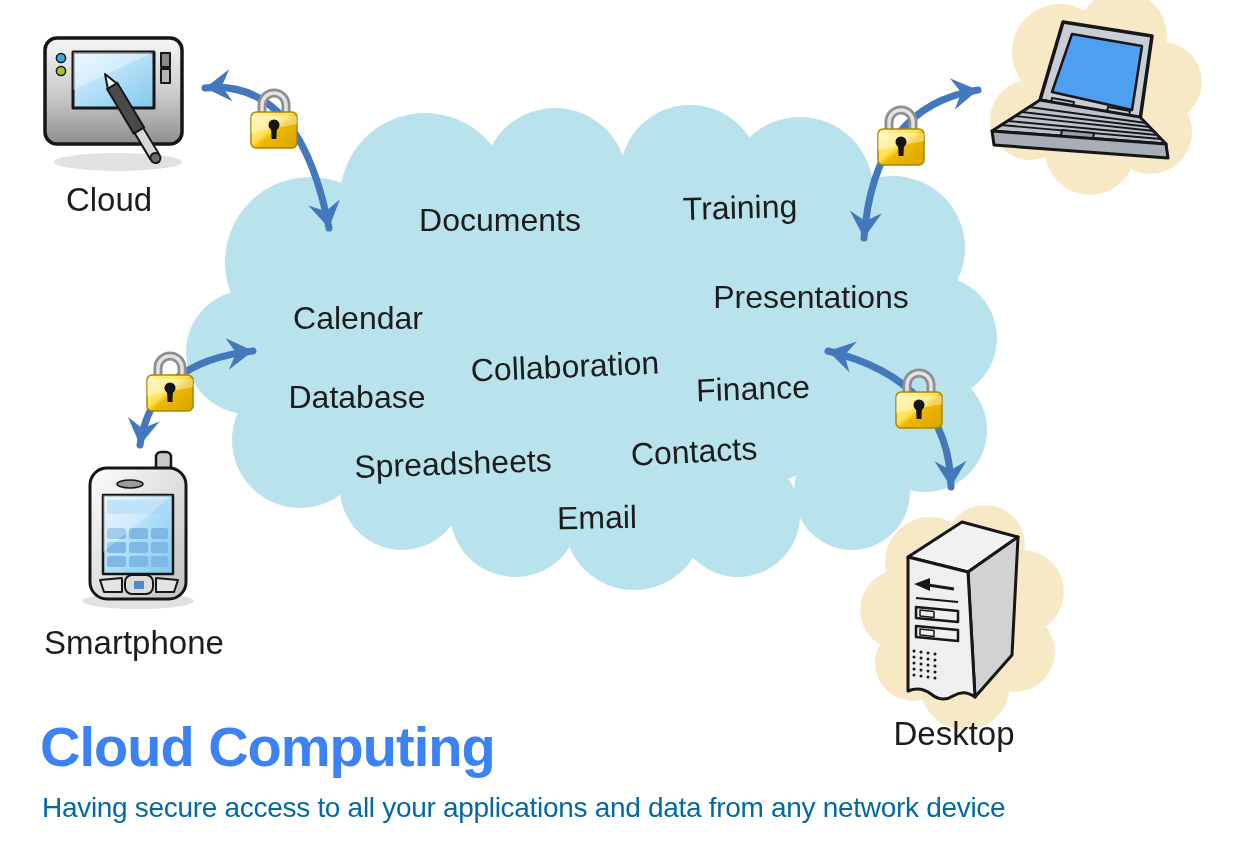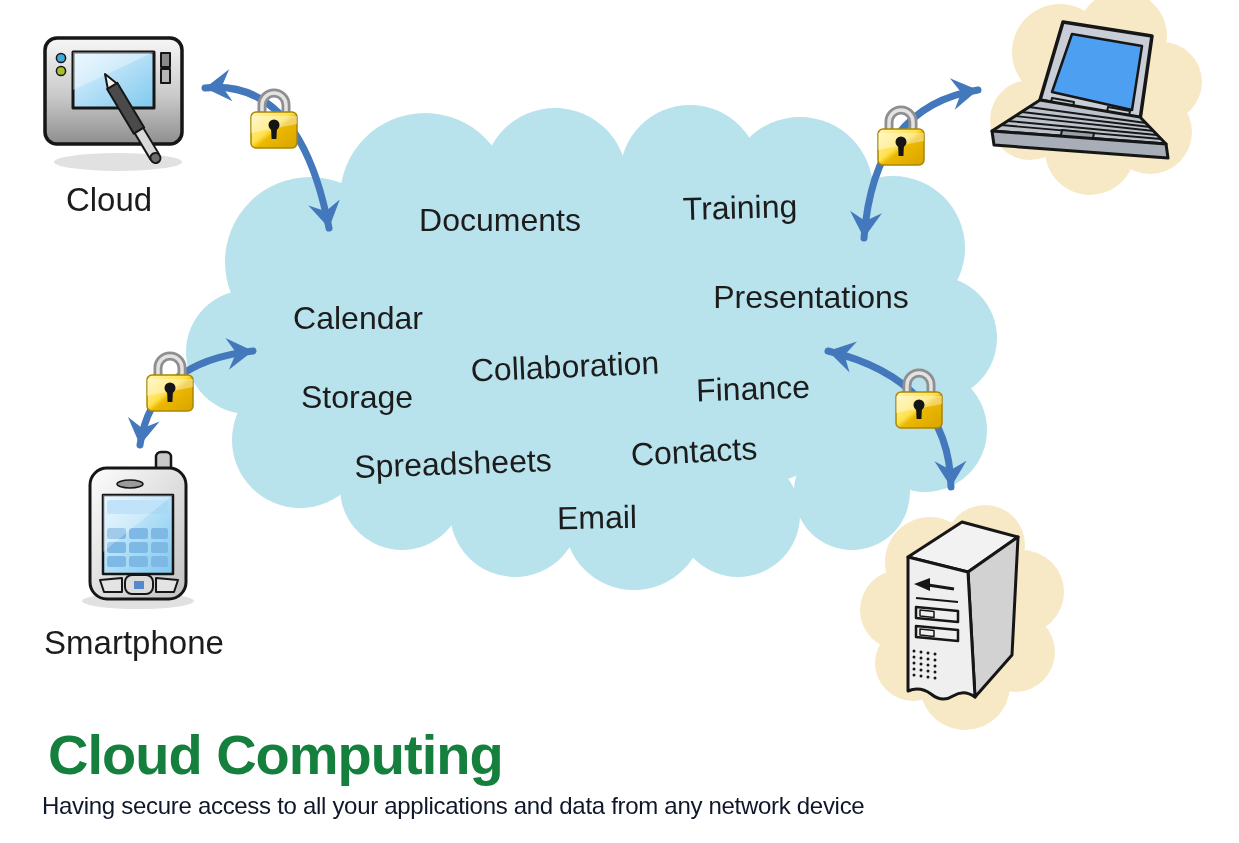--- a/index.html
+++ b/index.html
@@ -23,26 +23,26 @@
   
   .svc{
     position:absolute;transform:translate(-50%,-50%);
     font-size:32px;white-space:nowrap;color:var(--color-text,#1c1c1c);
   }
   .devlbl{
     position:absolute;transform:translate(-50%,-50%);
     font-size:33px;white-space:nowrap;color:var(--color-text,#1c1c1c);
   }
   .title{
-    position:absolute;left:40px;top:714px;margin:8px;
-    font-size:56px;font-weight:bold;letter-spacing:-1px;color:#15803d;
+    position:absolute;left:40px;top:714px;margin:0;
+    font-size:56px;font-weight:bold;letter-spacing:-1px;color:#3b82f6;
   }
   .subtitle{
     position:absolute;left:42px;top:792px;
-    font-size:24px;letter-spacing:-0.3px;color:#0f172a;
+    font-size:28px;letter-spacing:-0.3px;color:#0369a1;
   }
   
   .outline{stroke:#161616;stroke-linejoin:round;}
 </style>
 </head>
 <body>
 
 <div class="stage">
 
   <svg class="scene" width="1239" height="843" viewBox="0 0 1239 843">
@@ -225,23 +225,24 @@
       </g>
     </g>
   </svg>
 
   <div class="svc" style="left:500px;top:220px">Documents</div>
   <div class="svc" style="left:740px;top:208px;transform:translate(-50%,-50%) rotate(-1.5deg)">Training</div>
   <div class="svc" style="left:358px;top:318px">Calendar</div>
   <div class="svc" style="left:811px;top:297px">Presentations</div>
   <div class="svc" style="left:565px;top:367px;transform:translate(-50%,-50%) rotate(-2.5deg)">Collaboration</div>
   <div class="svc" style="left:753px;top:389px;transform:translate(-50%,-50%) rotate(-2deg)">Finance</div>
-  <div class="svc" style="left:357px;top:397px">Storage</div>
+  <div class="svc" style="left:357px;top:397px">Database</div>
   <div class="svc" style="left:453px;top:464px;transform:translate(-50%,-50%) rotate(-2deg)">Spreadsheets</div>
   <div class="svc" style="left:694px;top:452px;transform:translate(-50%,-50%) rotate(-3deg)">Contacts</div>
   <div class="svc" style="left:597px;top:518px;transform:translate(-50%,-50%) rotate(-1deg)">Email</div>
 
   <div class="devlbl" style="left:109px;top:200px">Cloud</div>
   <div class="devlbl" style="left:134px;top:643px">Smartphone</div>
+  <div class="devlbl" style="left:954px;top:734px">Desktop</div>
 
   <h1 class="title">Cloud Computing</h1>
   <div class="subtitle">Having secure access to all your applications and data from any network device</div>
 </div>
 
 </body></html>

